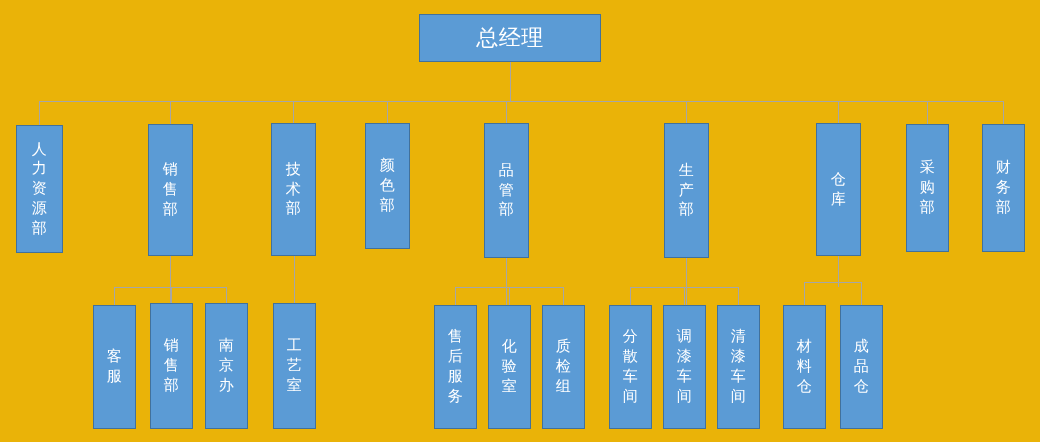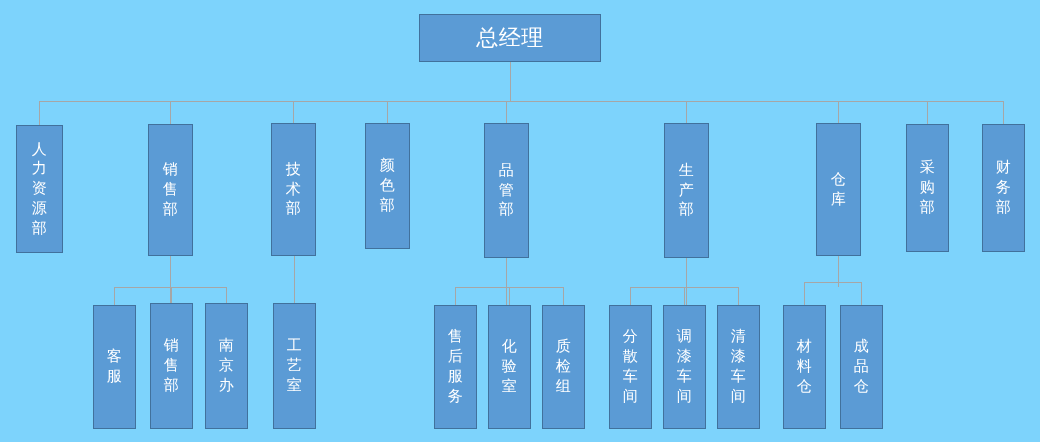--- a/index.html
+++ b/index.html
@@ -8,21 +8,21 @@
     padding: 0;
     background: #ffffff;
   }
   body {
     font-family: "DejaVu Sans", "Liberation Sans", sans-serif;
   }
   #chart-canvas {
     position: relative;
     width: 1040px;
     height: 442px;
-    background: #7dd3fc;
+    background: #eab308;
     overflow: hidden;
   }
   .org-node {
     position: absolute;
     box-sizing: border-box;
     background: #5B9BD5;
     border: 1px solid #41719C;
     color: #FFFFFF;
     display: flex;
     align-items: center;

